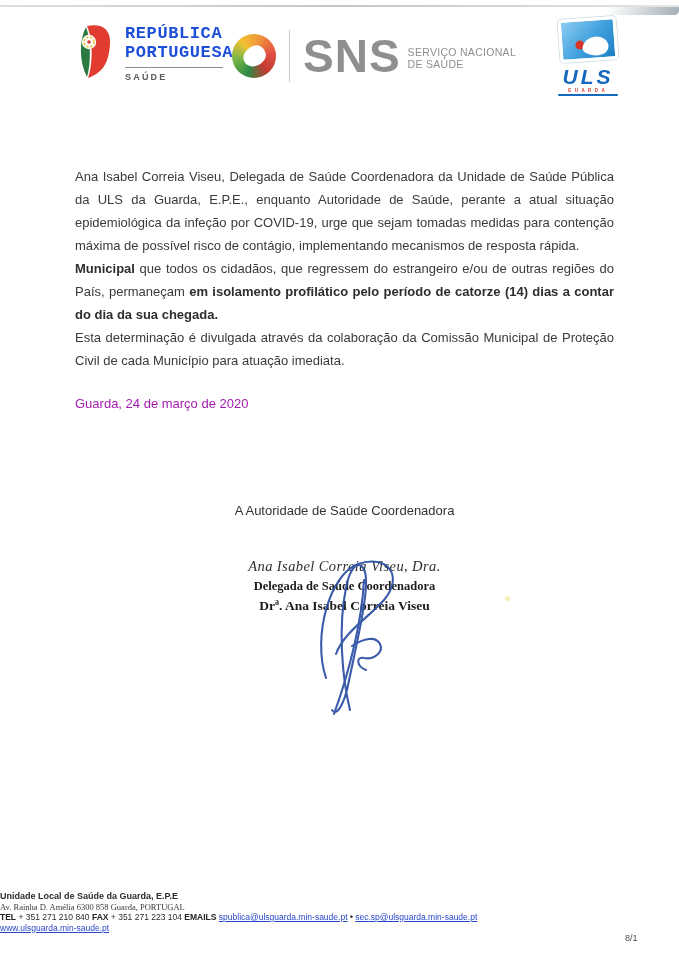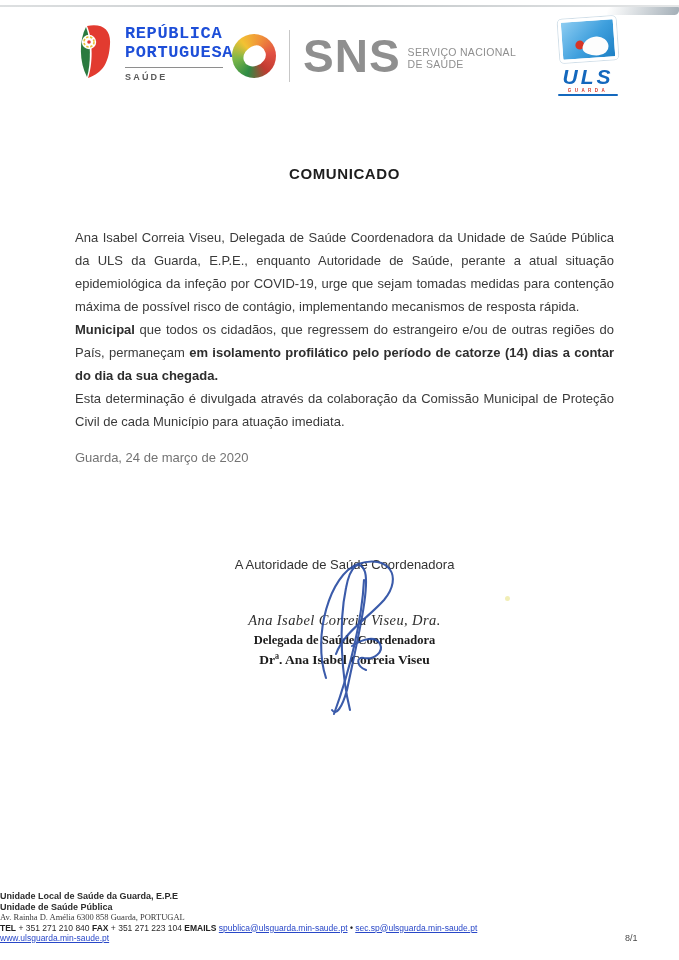--- a/index.html
+++ b/index.html
@@ -51,21 +51,21 @@
     color:#1468bd; letter-spacing:3px; line-height:1; }
   .uls-sub { font-size:4.5px; letter-spacing:3.5px; color:#d63527; font-weight:bold; margin-top:1px; }
   .uls-bar { width:60px; height:2px; background:#1468bd; margin:1px auto 0 auto; border-radius:1px; }
 
   
   .content { position:absolute; left:75px; top:165px; width:539px; }
   .doc-title { text-align:center; font-size:15px; font-weight:bold; color:#1d1d1d;
     letter-spacing:.6px; margin-bottom:44px; }
   .para { font-size:13px; line-height:23px; text-align:justify; color:#3a3a3a; }
   .para b { color:#2e2e2e; }
-  .dateline { margin-top:17px; font-size:13px; color:#737373; }
+  .dateline { margin-top:24px; font-size:13px; color:#a21caf; }
 
   .sig-block { margin-top:92px; text-align:center; position:relative; }
   .sig-role { font-size:13px; color:#333; }
   .sig-name { margin-top:40px; font-family:"Liberation Serif", serif; font-style:italic;
     font-size:14.5px; color:#2e2e2e; letter-spacing:.4px; }
   .stamp1 { margin-top:4px; font-family:"Liberation Serif", serif; font-weight:bold;
     font-size:12.5px; color:#1c1c1c; }
   .stamp2 { margin-top:4px; font-family:"Liberation Serif", serif; font-weight:bold;
     font-size:13.5px; color:#1c1c1c; }
 
@@ -126,21 +126,20 @@
       <div class="uls-blob"></div>
     </div>
     <div class="uls-acronym">ULS</div>
     <div class="uls-sub">GUARDA</div>
     <div class="uls-bar"></div>
   </div>
 
 </div>
 
 <div class="content">
-  <div class="doc-title">COMUNICADO</div>
 
   <p class="para"><span>Ana Isabel Correia Viseu, Delegada de Saúde Coordenadora da Unidade de Saúde Pública da ULS da Guarda, E.P.E., enquanto Autoridade de Saúde, perante a atual situação epidemiológica da infeção por COVID-19, urge que sejam tomadas medidas para contenção máxima de possível risco de contágio, implementando mecanismos de resposta rápida.</span></p>
 
   <p class="para"><b>Municipal</b><span> que todos os cidadãos, que regressem do estrangeiro e/ou de outras regiões do País, permaneçam </span><b>em isolamento profilático pelo período de catorze (14) dias a contar do dia da sua chegada.</b></p>
 
   <p class="para"><span>Esta determinação é divulgada através da colaboração da Comissão Municipal de Proteção Civil de cada Município para atuação imediata.</span></p>
 
   <div class="dateline">Guarda, 24 de março de 2020</div>
 
   <div class="sig-block">
@@ -155,19 +154,18 @@
   <g fill="none" stroke="#2b4ea3" stroke-width="2.1" stroke-linecap="round" opacity="0.92">
     <path d="M 58 160 C 50 128 46 76 54 38 C 58 16 68 8 73 22 C 78 40 64 96 55 140 C 50 158 44 166 40 160"></path>
     <path d="M 34 128 C 20 86 38 24 66 14 C 96 4 112 26 92 50 C 76 68 52 82 44 104"></path>
     <path d="M 60 96 C 72 88 84 86 88 94 C 92 102 82 110 72 108 C 64 106 64 116 74 120"></path>
     <path d="M 72 30 C 70 70 58 120 42 164"></path>
   </g>
 </svg>
 
 <div class="footer">
   <div class="f-org">Unidade Local de Saúde da Guarda, E.P.E</div>
-  <div class="f-org">Unidade de Saúde Pública</div>
   <div class="f-addr">Av. Rainha D. Amélia 6300 858 Guarda, PORTUGAL</div>
   <div class="f-line"><b>TEL</b><span> + 351 271 210 840 </span><b>FAX</b><span> + 351 271 223 104 </span><b>EMAILS</b> <a class="f-link">spublica@ulsguarda.min-saude.pt</a> <b>•</b> <a class="f-link">sec.sp@ulsguarda.min-saude.pt</a></div>
   <div class="f-site"><a class="f-link">www.ulsguarda.min-saude.pt</a></div>
 </div>
 
 <div class="page-num">8/1</div>
 
 </body></html>

